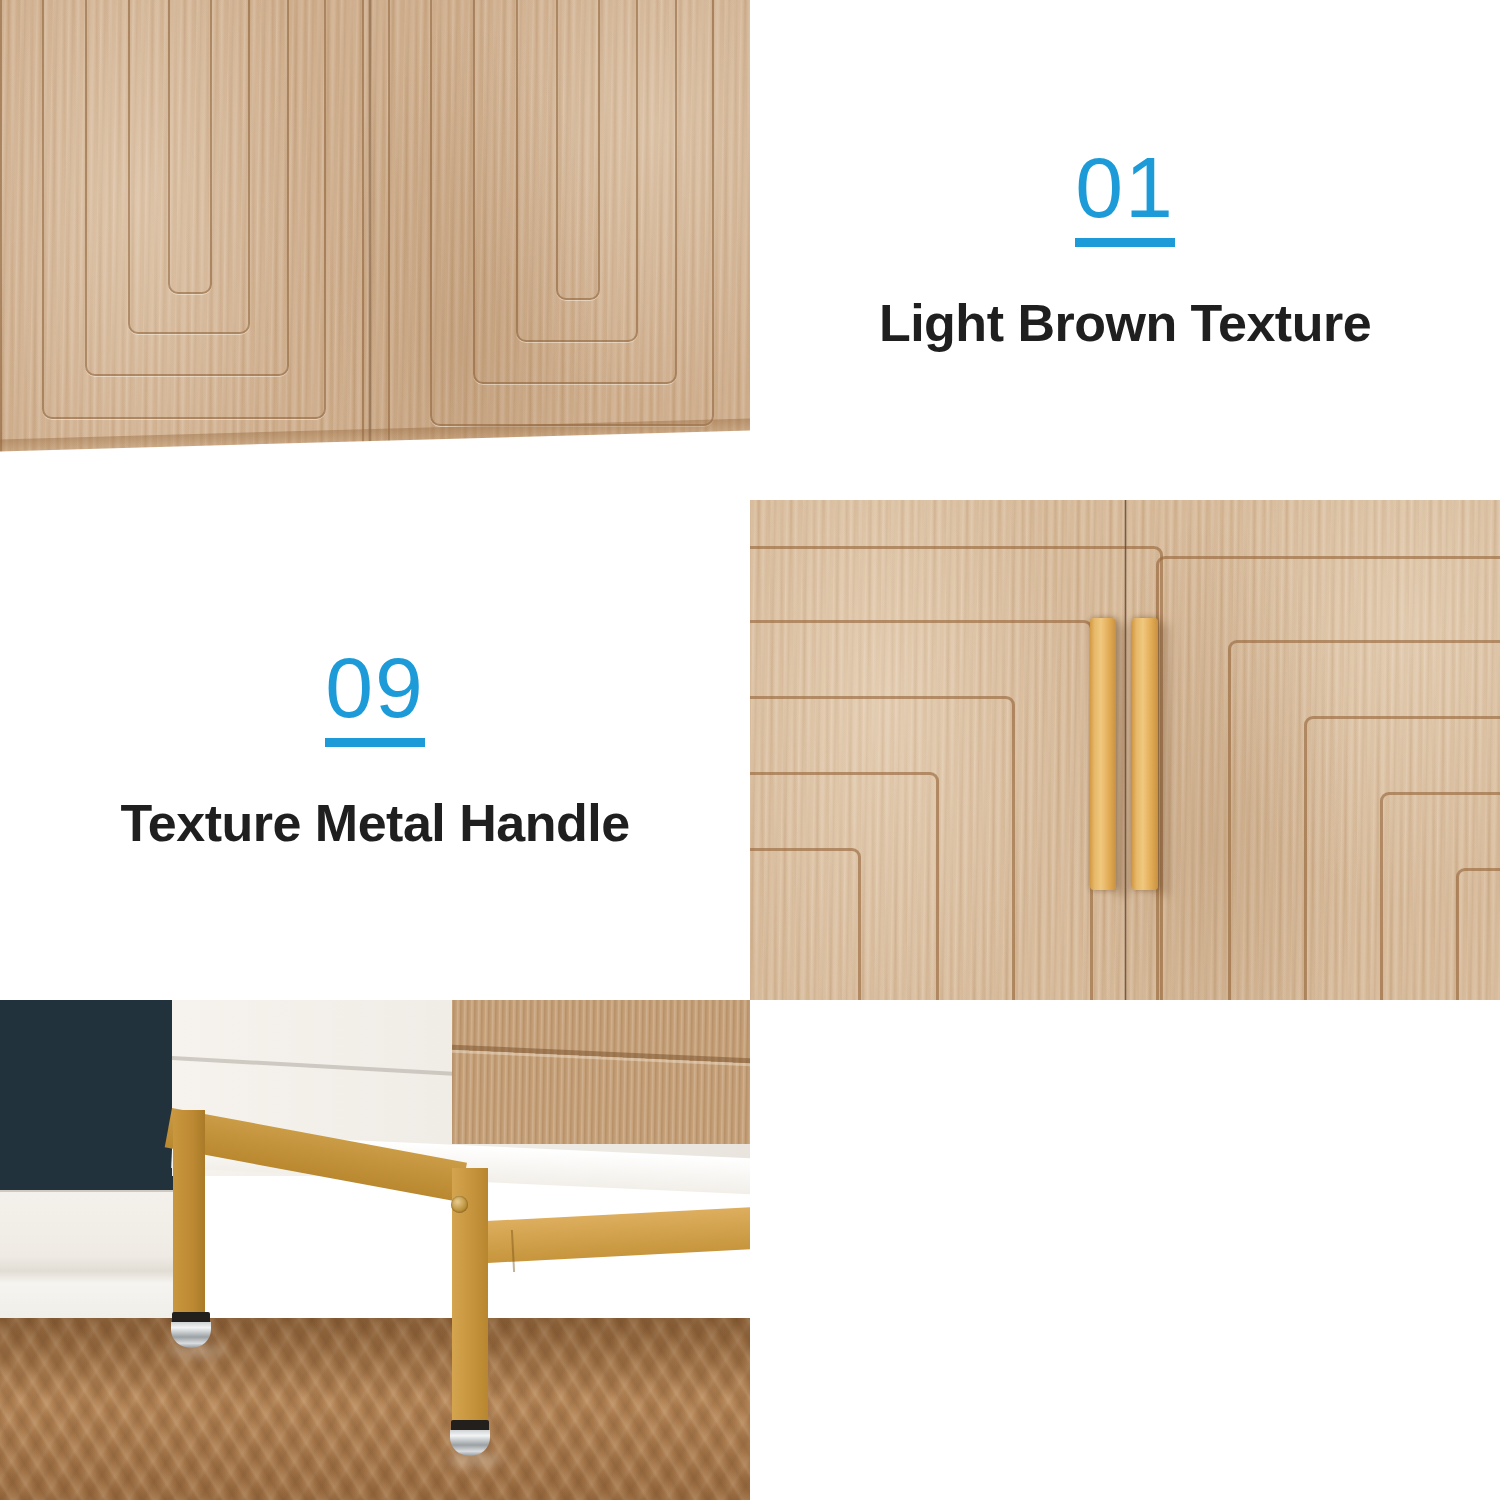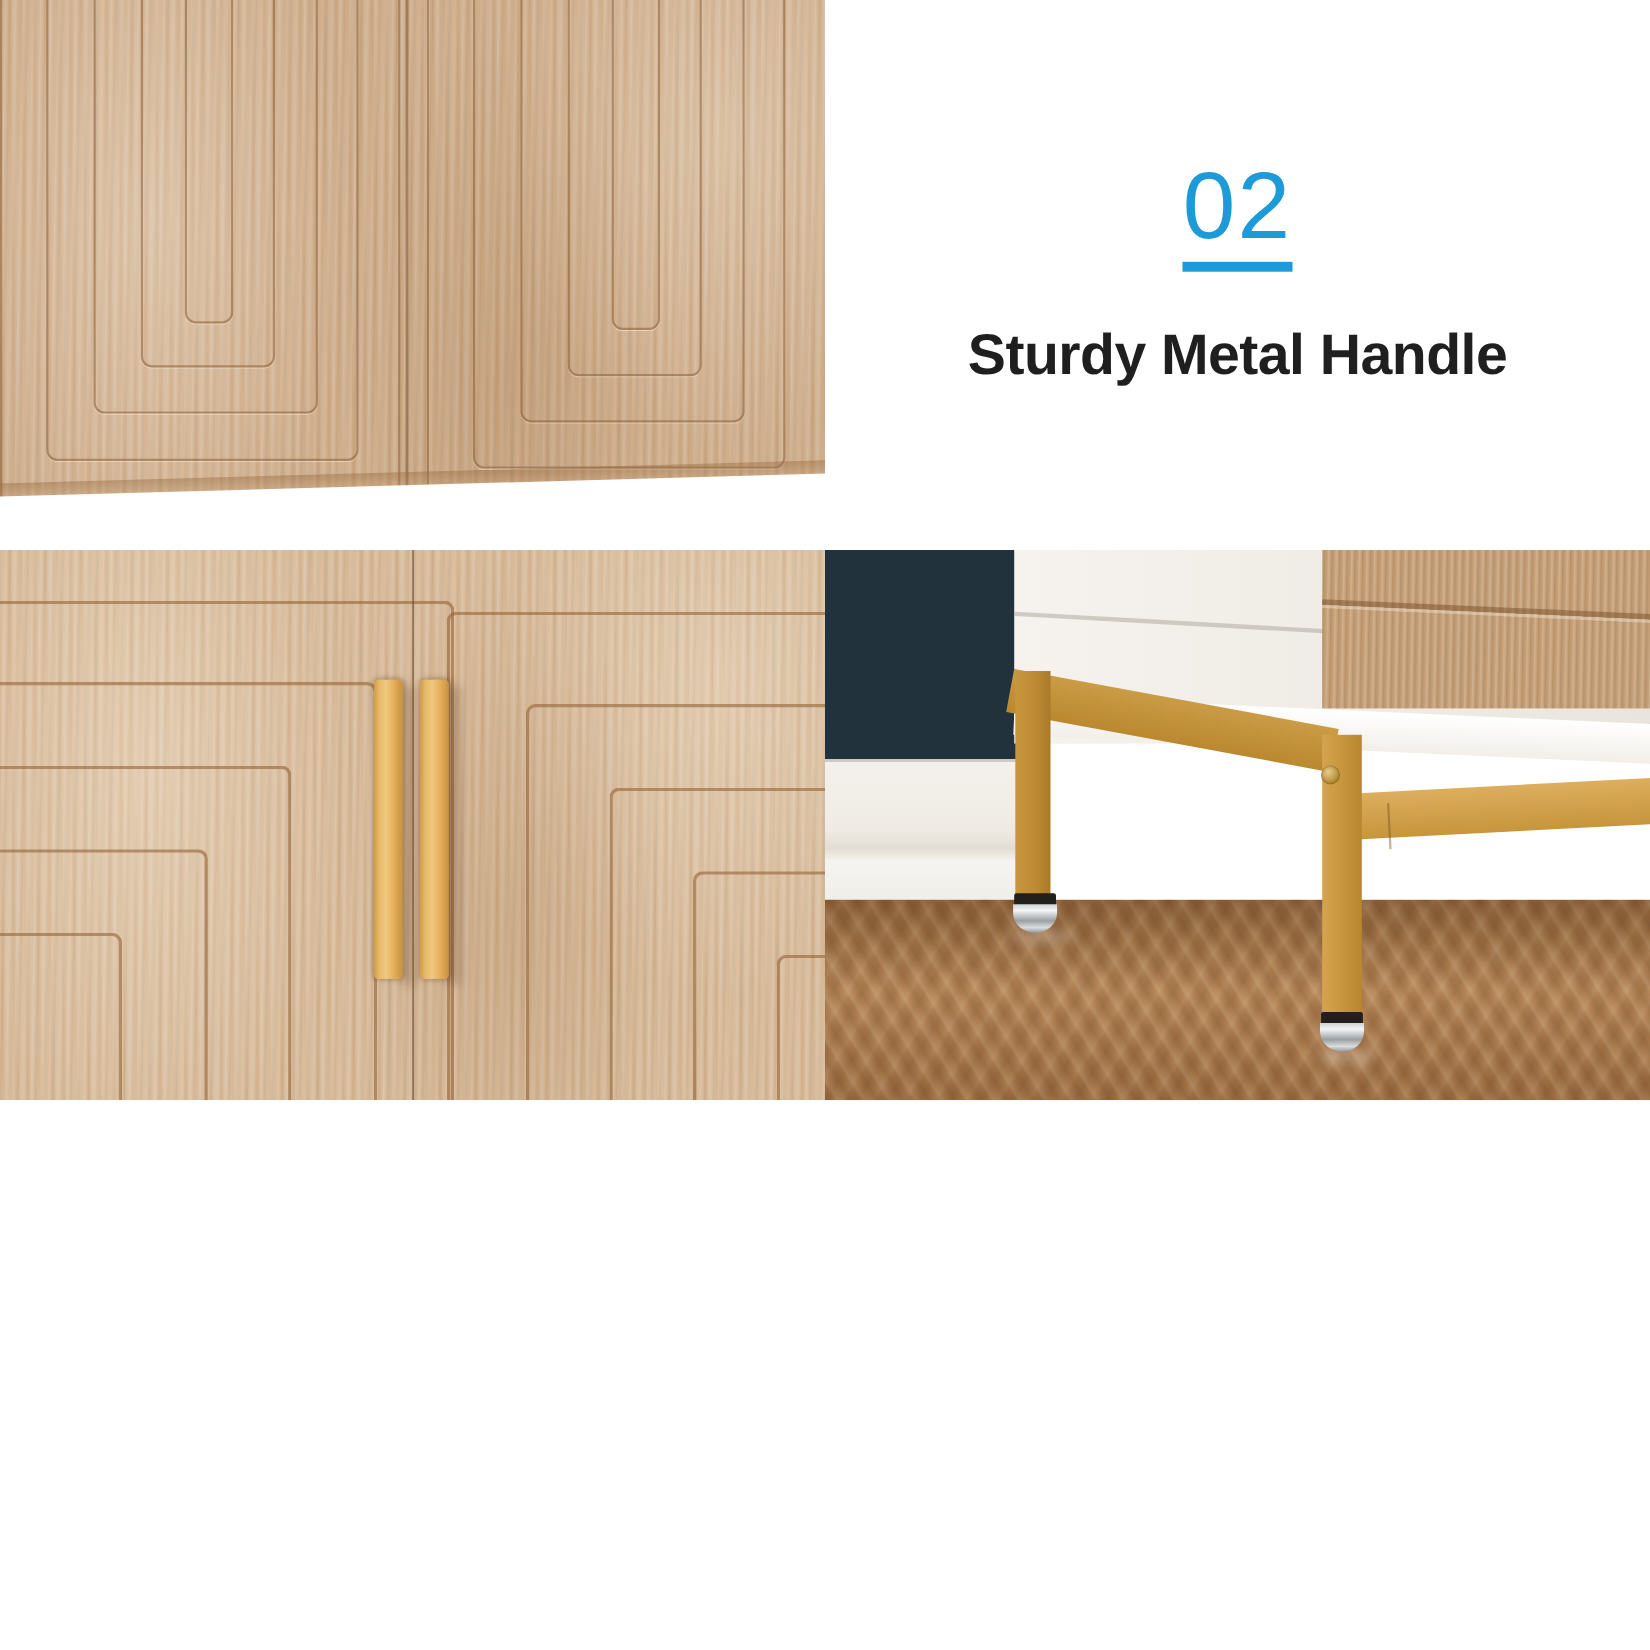--- a/index.html
+++ b/index.html
@@ -432,27 +432,34 @@
         <div class="groove" style="left:144px; top:-40px; width:118px; height:378px;"></div>
         <div class="groove" style="left:184px; top:-40px; width:40px;  height:336px;"></div>
       </div>
     </div>
 
     <div class="seam"></div>
     <div class="cab-edge"></div>
     <div class="cab-bottom"></div>
   </div>
 
-
   <div class="cell caption-cell">
     <div class="num-wrap">
-      <span class="num">02</span>
+      <span class="num">01</span>
       <span class="num-underline"></span>
     </div>
-    <div class="caption-title">Sturdy Metal Handle</div>
+    <div class="caption-title">Light Brown Texture</div>
+  </div>
+
+  <div class="cell caption-cell">
+    <div class="num-wrap">
+      <span class="num">09</span>
+      <span class="num-underline"></span>
+    </div>
+    <div class="caption-title">Texture Metal Handle</div>
   </div>
 
   <div class="cell" id="photo-handle">
     <div class="wood" style="background-color:#d8bb9a;">
       <div class="wood-grain"></div>
       <div class="wood-blotch"></div>
     </div>
 
     <div class="step-groove l" style="left:-10px; top:46px;  width:420px; height:470px;"></div>
     <div class="step-groove l" style="left:-10px; top:120px; width:350px; height:400px;"></div>

